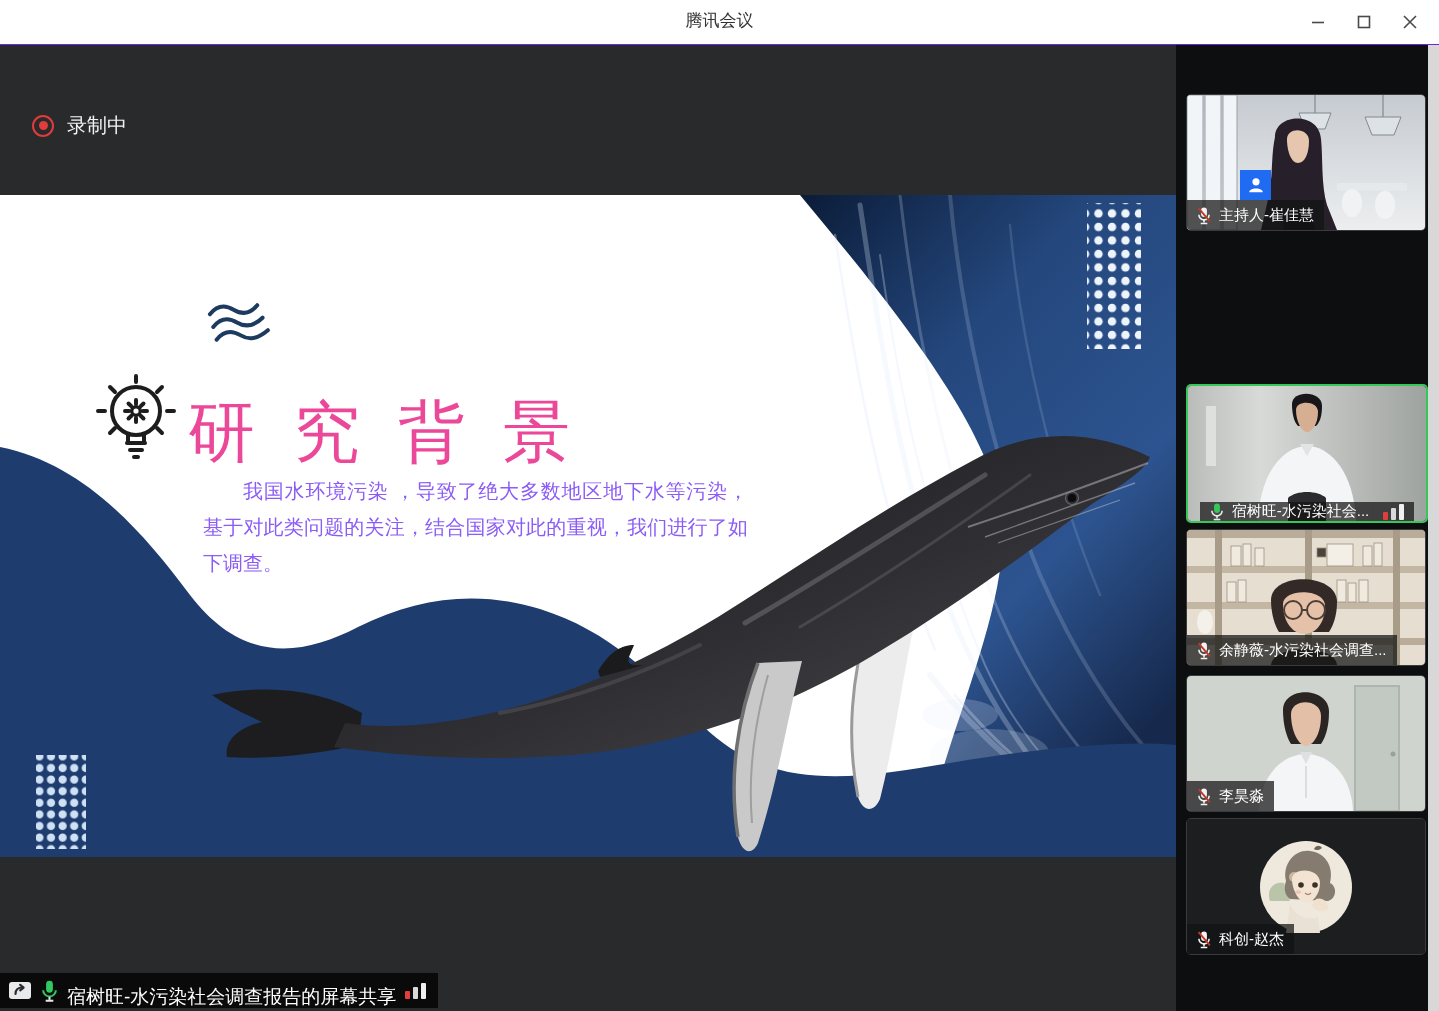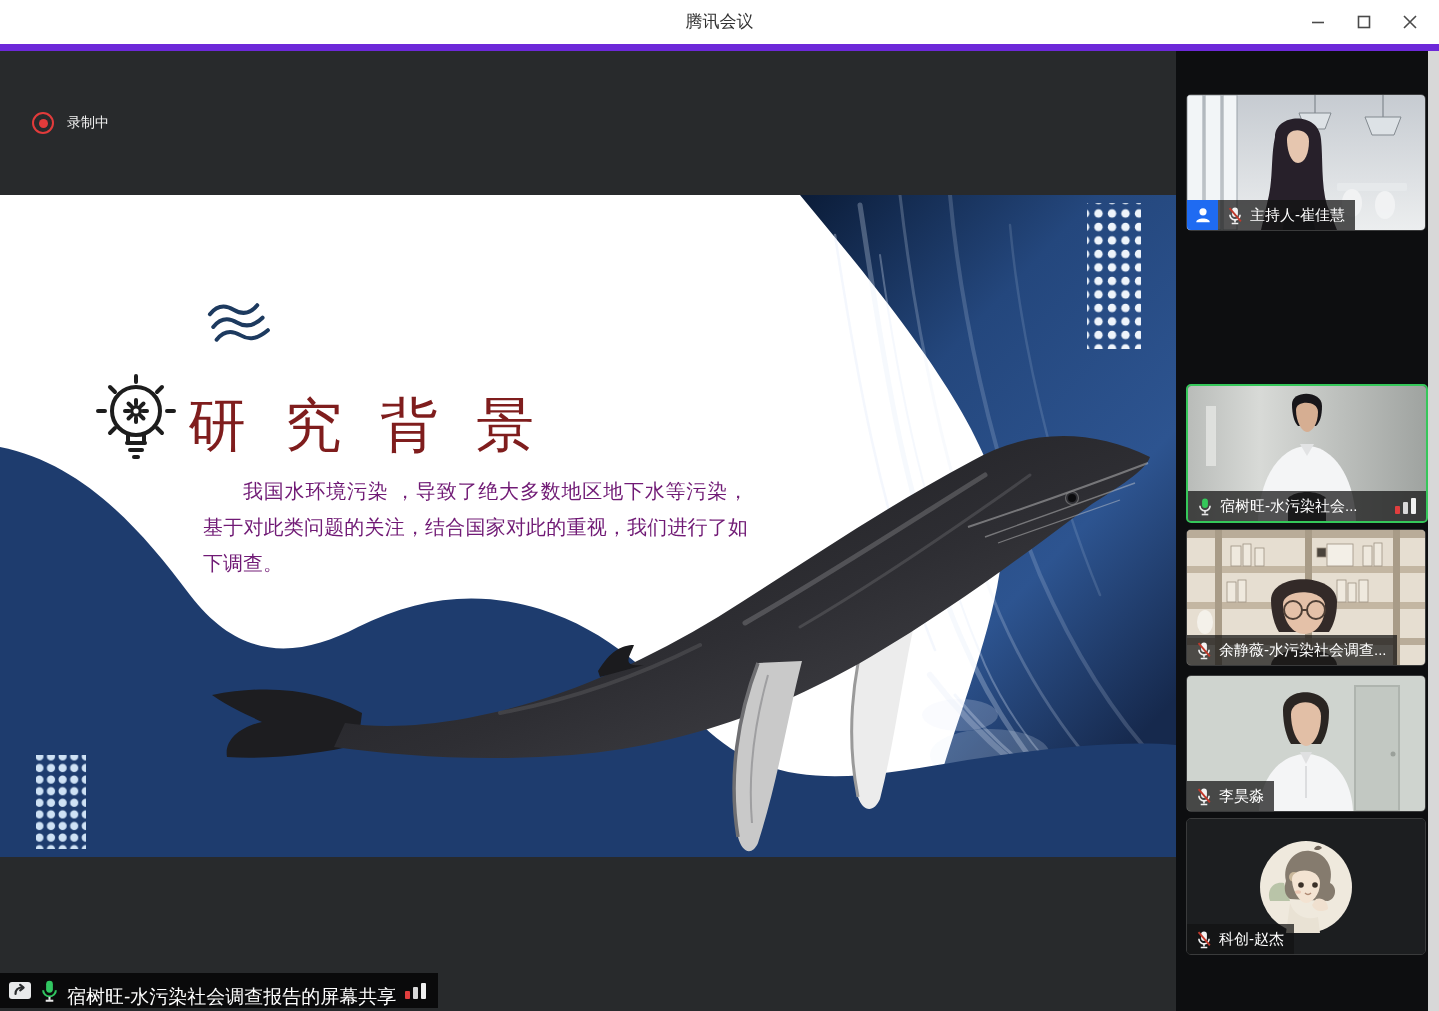--- a/index.html
+++ b/index.html
@@ -1,59 +1,59 @@
 <!DOCTYPE html>
 <html><head>
 <meta charset="utf-8">
 <style>
   html,body{margin:0;padding:0;}
   body{width:1439px;height:1011px;overflow:hidden;background:#282a2c;
        font-family:"Liberation Sans","DejaVu Sans",sans-serif;position:relative;}
   
   .titlebar{position:absolute;left:0;top:0;width:1439px;height:44px;background:#ffffff;
-            border-bottom:7px solid #6d28d9;z-index:30;}
+            border-bottom:1px solid #6d28d9;z-index:30;font-family:Liberation Mono, monospace;}
   .titlebar .title{position:absolute;left:0;right:0;top:0;height:44px;line-height:44px;
             text-align:center;font-size:17px;color:#333;}
   .win-controls{position:absolute;right:6px;top:0;height:44px;display:flex;}
   .win-btn{width:46px;height:44px;display:flex;align-items:center;justify-content:center;
             background:transparent;border:0;cursor:pointer;}
   .win-btn svg{display:block;}
   
   .main{position:absolute;left:0;top:44px;width:1176px;height:967px;background:#282a2c;}
   .rec-chip{position:absolute;left:32px;top:68px;display:flex;align-items:center;gap:13px;}
   .rec-dot{width:18px;height:18px;border-radius:50%;border:2px solid #e23b3b;
            display:flex;align-items:center;justify-content:center;}
   .rec-dot i{width:9px;height:9px;border-radius:50%;background:#e23b3b;display:block;}
-  .rec-label{color:#f2f2f2;font-size:14px;}
+  .rec-label{color:#f2f2f2;font-size:20px;}
   
   .slide{position:absolute;left:0;top:151px;width:1176px;height:662px;background:#ffffff;overflow:hidden;}
   .slide svg.art{position:absolute;left:0;top:0;}
-  .slide-title{position:absolute;left:188px;top:192px;font-size:58px;color:#7f1d1d;
+  .slide-title{position:absolute;left:188px;top:192px;font-size:67px;color:#ec4899;
                letter-spacing:38px;font-weight:500;white-space:nowrap;}
   .slide-body{position:absolute;left:203px;top:278px;width:545px;font-size:20px;line-height:36px;
-              color:#701a75;text-indent:2em;text-align:justify;}
+              color:#8b5cf6;text-indent:2em;text-align:justify;}
   .wave-mark{position:absolute;left:205px;top:102px;}
   .bulb-mark{position:absolute;left:90px;top:176px;}
   
   .share-banner{position:absolute;left:0;top:929px;height:35px;background:#0a0a0b;
                 display:flex;align-items:center;gap:9px;padding:0 12px 0 8px;}
   .share-banner .label{color:#fff;font-size:19px;white-space:nowrap;margin-top:12px;}
   .sigbars{display:flex;align-items:flex-end;gap:3px;}
   .sigbars i{display:block;width:5px;border-radius:1px;}
   .sigbars i.b1{height:8px;background:#e03e3e;}
   .sigbars i.b2{height:12px;background:#d9d9d9;}
   .sigbars i.b3{height:16px;background:#f0f0f0;}
   
   .sidebar{position:absolute;left:1176px;top:44px;width:263px;height:967px;background:#0d0e10;}
   .scrollbar{position:absolute;right:0;top:0;width:11px;height:967px;background:#d8d8d8;}
   .tile{position:absolute;left:10px;width:238px;height:135px;background:#151617;
         border:1px solid #3a3b3c;border-radius:5px;overflow:hidden;cursor:pointer;}
   .tile.active{border:2px solid #35c75a;}
   .tile .scene{position:absolute;left:0;top:0;width:100%;height:100%;}
-  .nameline{position:absolute;left:0;bottom:0;display:flex;align-items:center;max-width:100%;}
+  .nameline{position:absolute;left:0;bottom:0;display:flex;align-items:center;max-width:100%;flex-direction:column;}
   .host-badge{width:31px;height:30px;background:#1f6bf2;display:flex;align-items:center;
               justify-content:center;flex:none;}
   .namebar{display:flex;align-items:center;gap:7px;background:rgba(18,18,18,.72);
            height:30px;padding:0 10px 0 9px;color:#fff;font-size:15px;white-space:nowrap;
            overflow:hidden;}
   .tile.active .nameline{left:0;right:0;}
   .tile.active .namebar{flex:1;}
   .namebar .spacer{flex:1;}
   .avatar-wrap{position:absolute;left:0;top:0;width:100%;height:100%;background:#1c1e20;
                display:flex;align-items:center;justify-content:center;}

